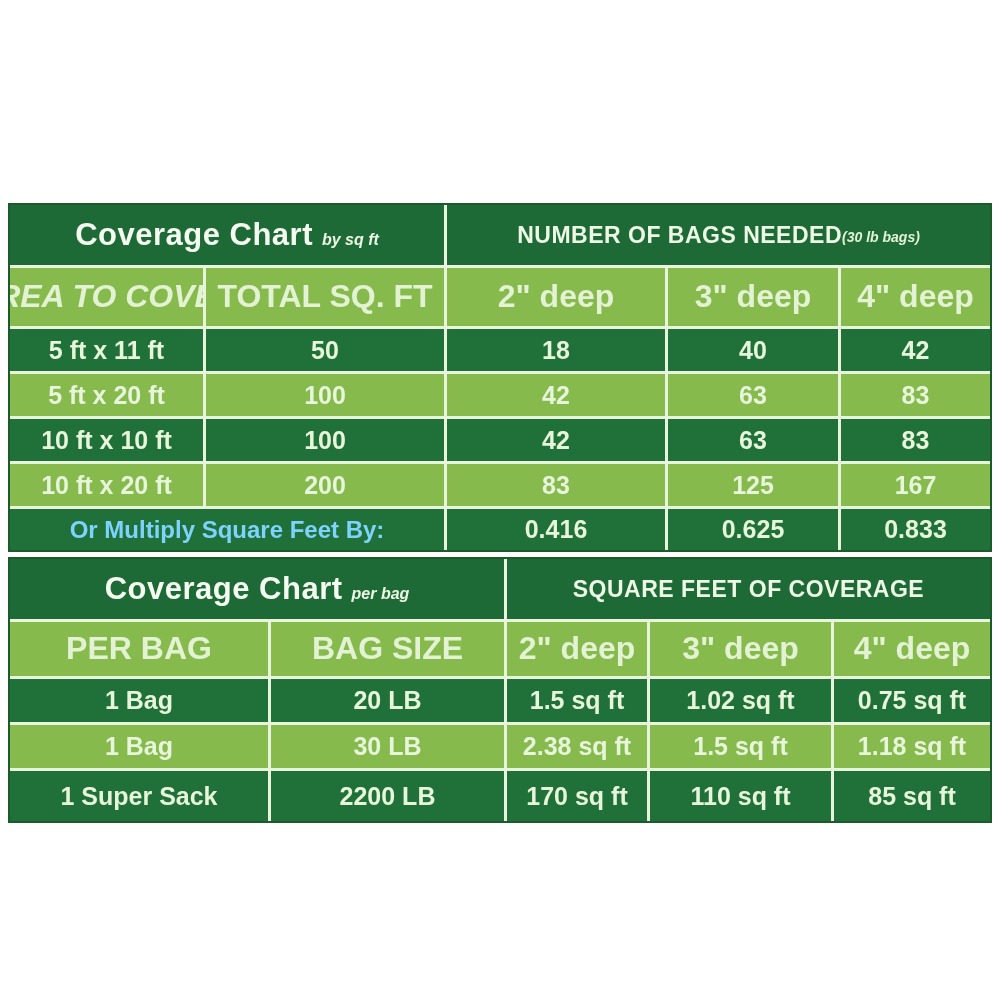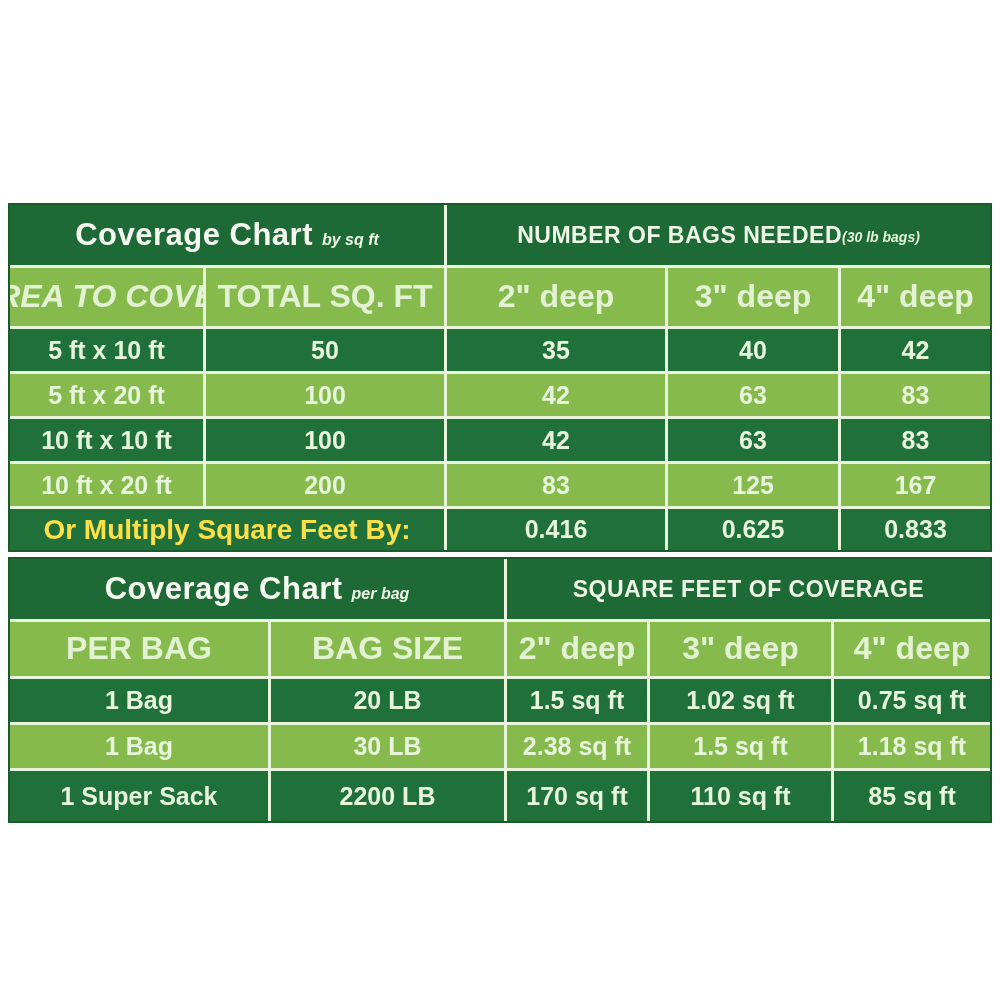--- a/index.html
+++ b/index.html
@@ -58,21 +58,21 @@
     color: #e4f2d6; margin-left: 0; padding-top: 5px;
   }
   .colhead {
     font-size: 32px; font-weight: 600; color: #e3f2d2;
   }
   .italic { font-style: italic; }
   .data {
     font-size: 25px; font-weight: 600; color: #e7f5da;
   }
   .footer-label {
-    font-size: 28px; font-weight: 600; color: #fde047;
+    font-size: 24px; font-weight: 600; color: #7dd3fc;
   }
 </style>
 </head>
 <body>
 
 <div class="canvas">
   <div class="tables-wrap">
 
     <div class="tbl tbl1">
 
@@ -84,23 +84,23 @@
         <span class="section-title">NUMBER OF BAGS NEEDED</span>
         <span class="section-sub">(30 lb bags)</span>
       </div>
 
       <div class="cell light colhead italic">AREA TO COVER</div>
       <div class="cell light colhead">TOTAL SQ. FT</div>
       <div class="cell light colhead">2" deep</div>
       <div class="cell light colhead">3" deep</div>
       <div class="cell light colhead">4" deep</div>
 
-      <div class="cell dark data">5 ft x 10 ft</div>
+      <div class="cell dark data">5 ft x 11 ft</div>
       <div class="cell dark data">50</div>
-      <div class="cell dark data">35</div>
+      <div class="cell dark data">18</div>
       <div class="cell dark data">40</div>
       <div class="cell dark data">42</div>
 
       <div class="cell light data">5 ft x 20 ft</div>
       <div class="cell light data">100</div>
       <div class="cell light data">42</div>
       <div class="cell light data">63</div>
       <div class="cell light data">83</div>
 
       <div class="cell dark data">10 ft x 10 ft</div>

